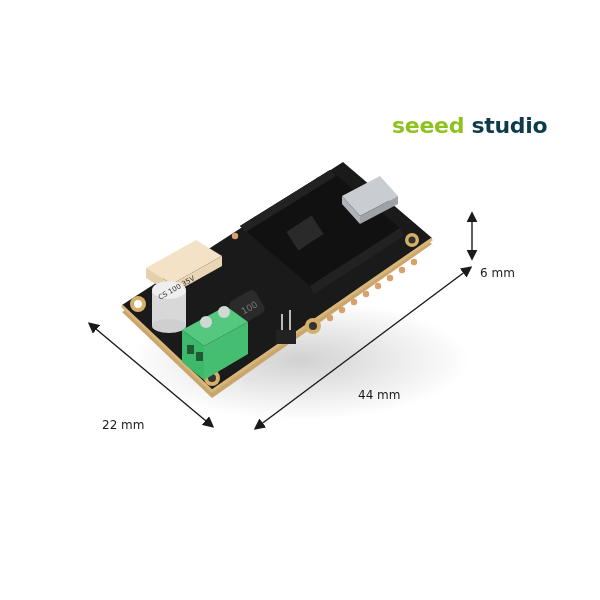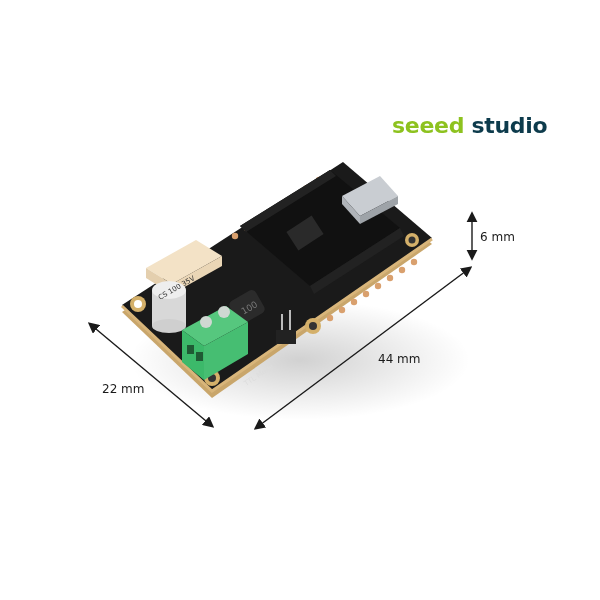--- a/index.html
+++ b/index.html
@@ -9,21 +9,21 @@
       font-family: "DejaVu Sans", "Liberation Sans", sans-serif;
     }
     .logo {
       position: absolute; left: 392px; top: 113px;
       font-size: 22px; font-weight: bold; letter-spacing: -0.3px;
       white-space: nowrap;
     }
     .logo .a { color: #8dc21f; }
     .logo .b { color: #0d3b4c; }
     .dim-label {
-      position: absolute; font-size: 12px; color: #1a1a1a; white-space: nowrap;
+      position: absolute; font-size: 12px; color: #1a1a1a; white-space: nowrap; margin-top: 36px;
     }
     svg.scene { position: absolute; left: 0; top: 0; }
   </style>
 </head>
 <body>
 
 <div class="canvas">
 
   <div class="logo">
     <span class="a">seeed</span>
@@ -131,16 +131,16 @@
     </g>
 
     <text x="246" y="386" font-size="7" fill="#ddd" font-family="DejaVu Sans, sans-serif" transform="rotate(-33 246 386)">TTL Mode</text>
 
     <line x1="90" y1="324" x2="212" y2="426" stroke="#1a1a1a" stroke-width="1.4" marker-start="url(#arr)" marker-end="url(#arr)"></line>
     <line x1="256" y1="428" x2="470" y2="268" stroke="#1a1a1a" stroke-width="1.4" marker-start="url(#arr)" marker-end="url(#arr)"></line>
     <line x1="472" y1="214" x2="472" y2="258" stroke="#1a1a1a" stroke-width="1.4" marker-start="url(#arr)" marker-end="url(#arr)"></line>
   </svg>
 
   <div class="dim-label" style="left:480px; top:230px;">6 mm</div>
-  <div class="dim-label" style="left:378px; top:352px;">44 mm</div>
+  <div class="dim-label" style="left:358px; top:352px;">44 mm</div>
   <div class="dim-label" style="left:102px; top:382px;">22 mm</div>
 
 </div>
 
 </body></html>

